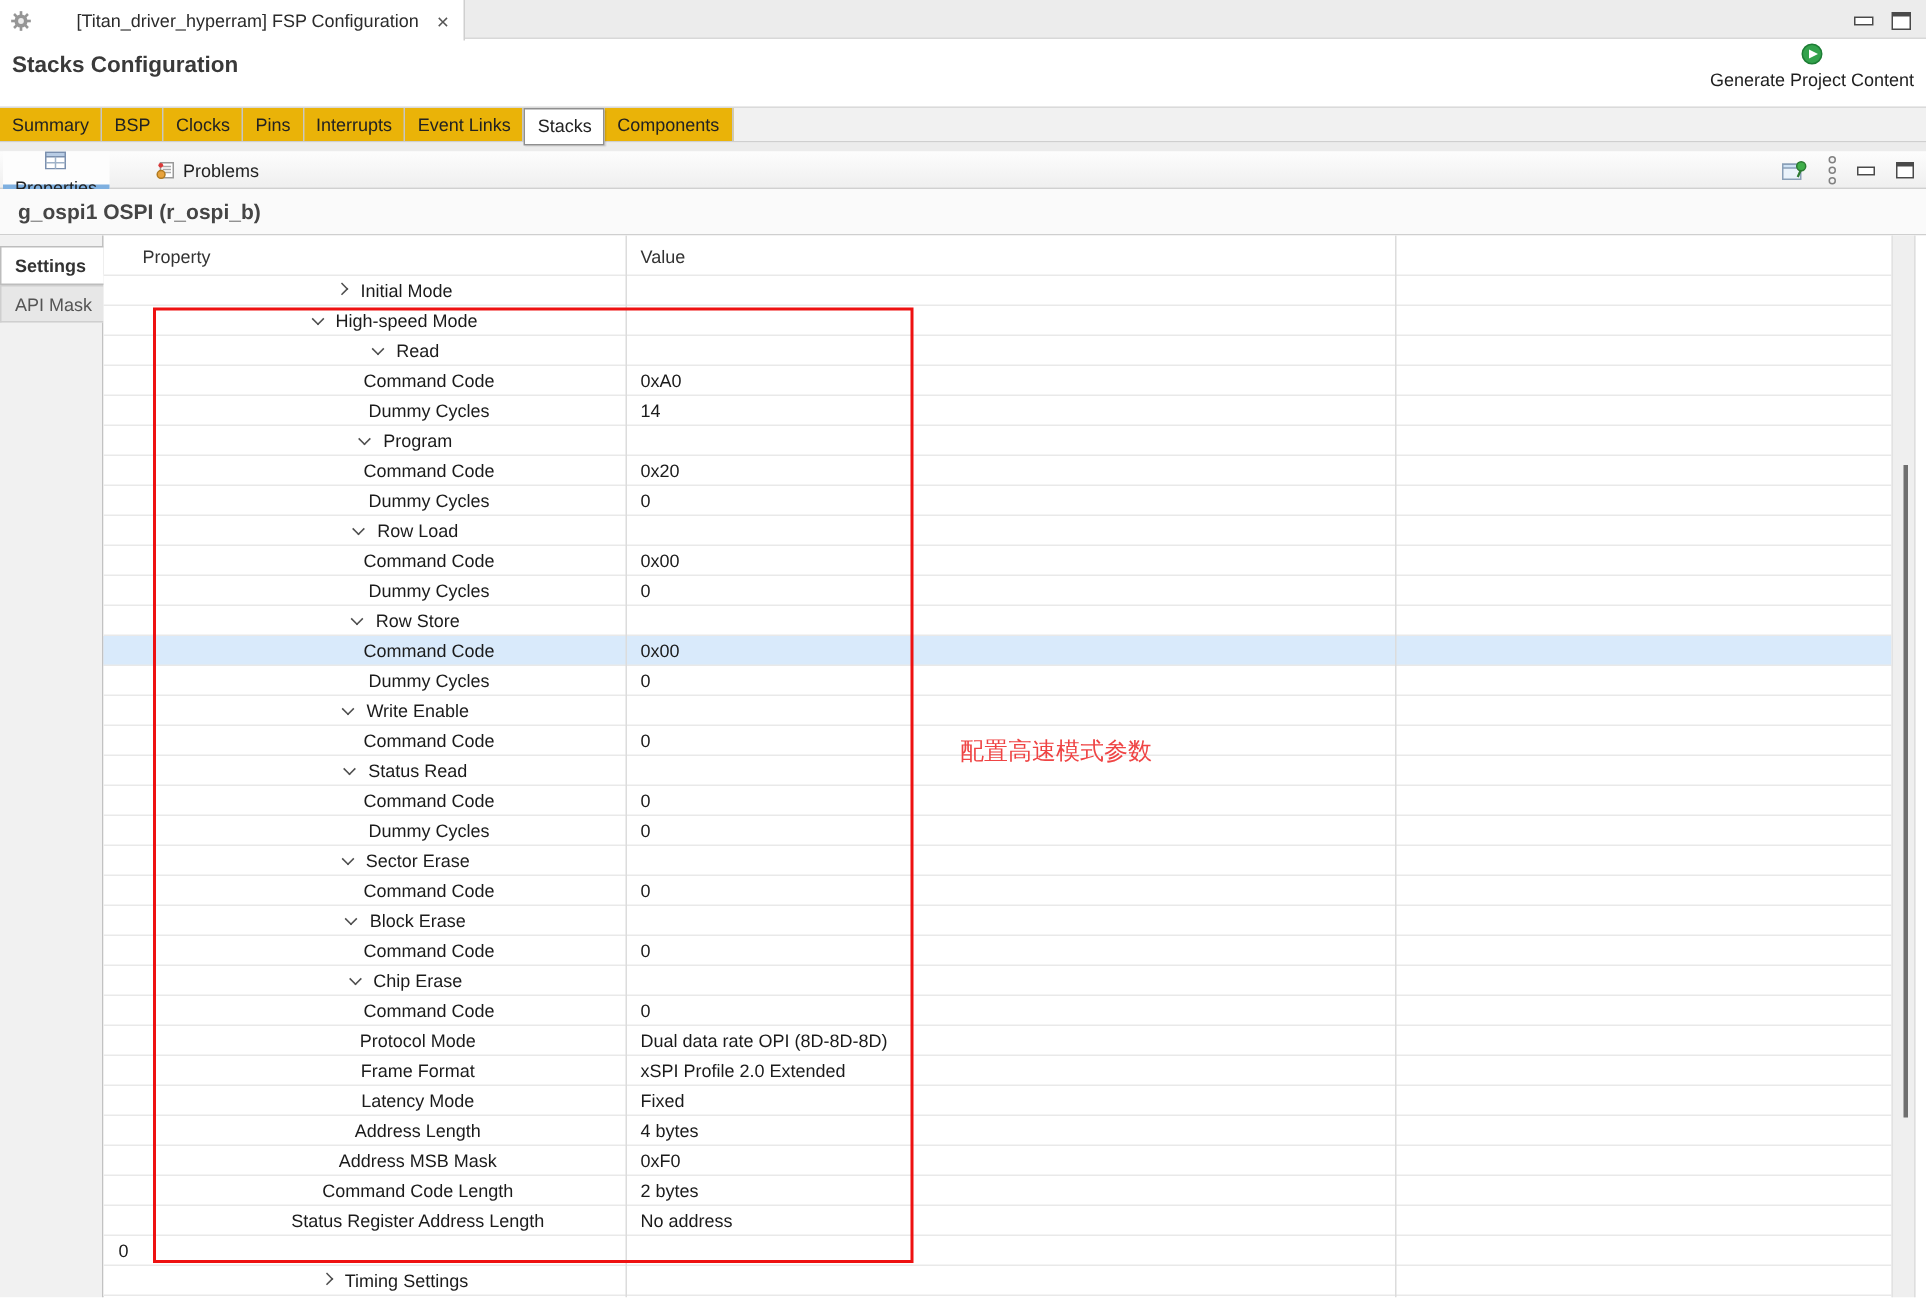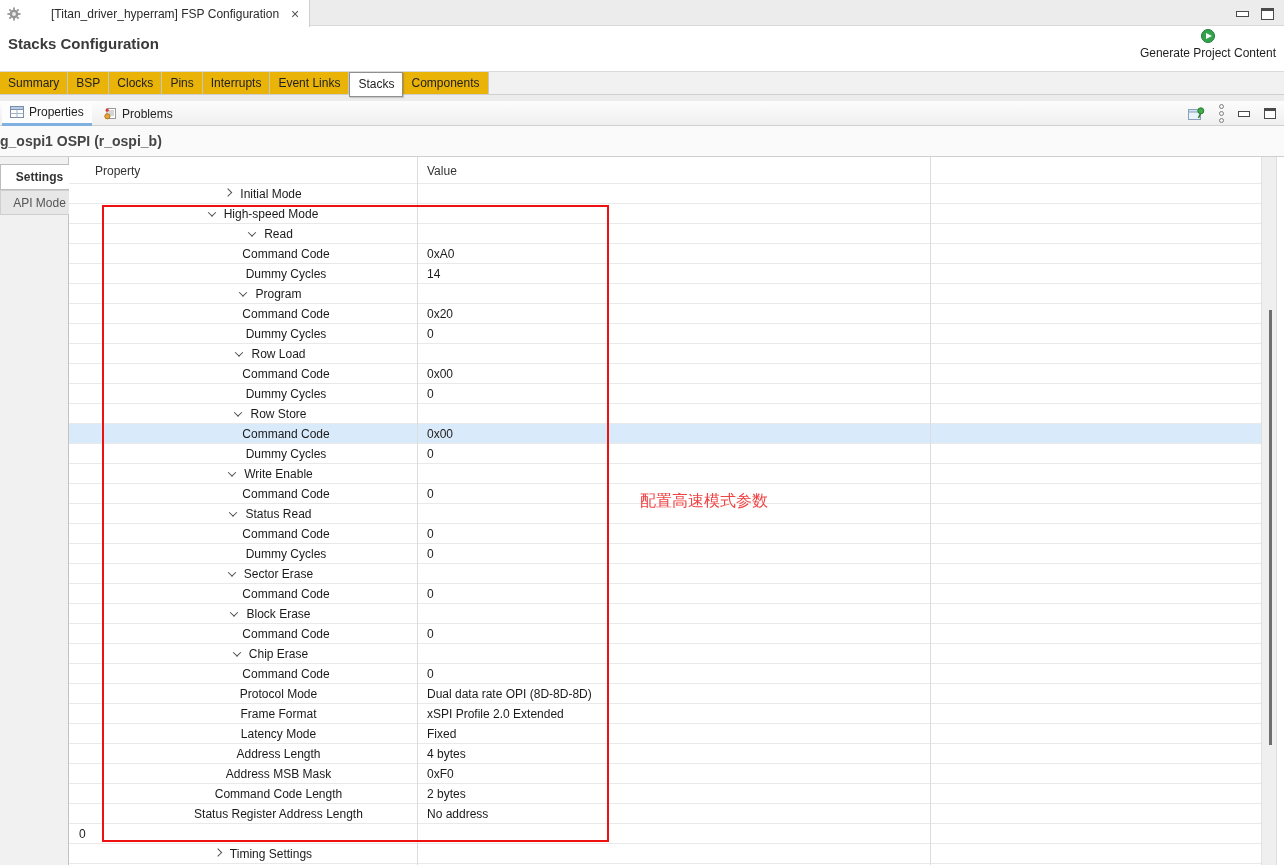--- a/index.html
+++ b/index.html
@@ -26,36 +26,36 @@
   
   .page-tabs { position:absolute; left:0; top:71px; width:1284px; height:24px; background:#f1f1f1; border-top:1px solid #dadada; border-bottom:1px solid #cfcfcf; display:flex; align-items:stretch; }
   .page-tab { background:#eab308; padding:4px 8px 0 8px; border-right:1px solid #c6c6c6; color:#222; white-space:nowrap; cursor:pointer; }
   .page-tab.selected { border:1px solid #8f8f8f; border-right-color:#8f8f8f; background:#fff; position:relative; z-index:2; height:25px; box-shadow:1px 1px 1px rgba(0,0,0,0.15); }
 
   .sash { position:absolute; left:0; top:95px; width:1284px; height:6px; background:#ececec; }
 
   
   .props-tabbar { position:absolute; left:0; top:101px; width:1284px; height:25px; background:linear-gradient(#fdfdfd,#efefef); border-bottom:1px solid #d0d0d0; }
   .view-tab { position:absolute; top:0; height:25px; display:flex; align-items:center; gap:5px; padding:0 8px; color:#222; cursor:pointer; }
-  .view-tab.tab-properties { left:2px; }
+  .view-tab.tab-properties { left:2px;flex-direction:column; }
   .view-tab.tab-problems { left:96px; }
   .view-tab.selected { border-bottom:3px solid #7fb0e0; background:#fdfdfd; }
   .props-toolbar { position:absolute; right:8px; top:0; height:25px; display:flex; align-items:center; gap:14px; }
   .dots-icon { display:flex; flex-direction:column; gap:2px; cursor:pointer; }
   .dots-icon i { width:5px; height:5px; border:1px solid #808080; border-radius:50%; background:#f4f4f4; }
   .mini-min { width:12px; height:6px; border:1px solid #4a4a4a; background:#fff; cursor:pointer; }
   .mini-max { width:12px; height:11px; border:1px solid #4a4a4a; border-top-width:3px; background:#fff; cursor:pointer; }
 
   
-  .module-header { position:absolute; left:0; top:126px; width:1284px; height:31px; background:#fafafa; border-bottom:1px solid #cfcfcf; line-height:30px; padding-left:0; font-size:14px; font-weight:bold; color:#454545; }
+  .module-header { position:absolute; left:0; top:126px; width:1284px; height:31px; background:#fafafa; border-bottom:1px solid #cfcfcf; line-height:30px; padding-left:12px; font-size:14px; font-weight:bold; color:#454545; }
 
   
   .content { position:absolute; left:0; top:157px; width:1284px; height:708px; background:#fff; }
   .side-rail { position:absolute; left:0; top:0; width:69px; height:708px; background:#f1f1f1; border-right:1px solid #c2c2c2; }
-  .side-tab { position:absolute; left:0; width:69px; height:26px; line-height:24px; padding-left:9px; cursor:pointer;text-align:center; }
+  .side-tab { position:absolute; left:0; width:69px; height:26px; line-height:24px; padding-left:9px; cursor:pointer; }
   .side-tab.selected { top:7px; background:#fff; border:1px solid #bdbdbd; border-right:none; font-weight:bold; color:#333; z-index:2; }
   .side-tab.unselected { top:33px; height:25px; background:#e7e7e7; border:1px solid #cfcfcf; border-right:none; color:#555; }
 
   .ptable { position:absolute; left:69px; top:0; width:1215px; height:708px; }
   .ptable .vline { position:absolute; top:0; width:1px; height:708px; background:#dcdcdc; z-index:3; }
   .vline.v1 { left:348px; } .vline.v2 { left:861px; }
   .thead { position:relative; width:1192px; height:27px; border-bottom:1px solid #e9e9e9; }
   .th-prop { position:absolute; left:26px; top:7px; color:#333; }
   .th-val { position:absolute; left:358px; top:7px; color:#333; }
   .rows { position:relative; width:1192px; z-index:1; }
@@ -170,21 +170,21 @@
     <div class="mini-min"></div>
     <div class="mini-max"></div>
   </div>
 </div>
 
 <div class="module-header">g_ospi1 OSPI (r_ospi_b)</div>
 
 <div class="content">
   <div class="side-rail">
     <div class="side-tab selected">Settings</div>
-    <div class="side-tab unselected">API Mode</div>
+    <div class="side-tab unselected">API Mask</div>
   </div>
 
   <div class="ptable">
     <div class="vline v1"></div>
     <div class="vline v2"></div>
     <div class="thead">
       <span class="th-prop">Property</span>
       <span class="th-val">Value</span>
     </div>
     <div class="rows">

